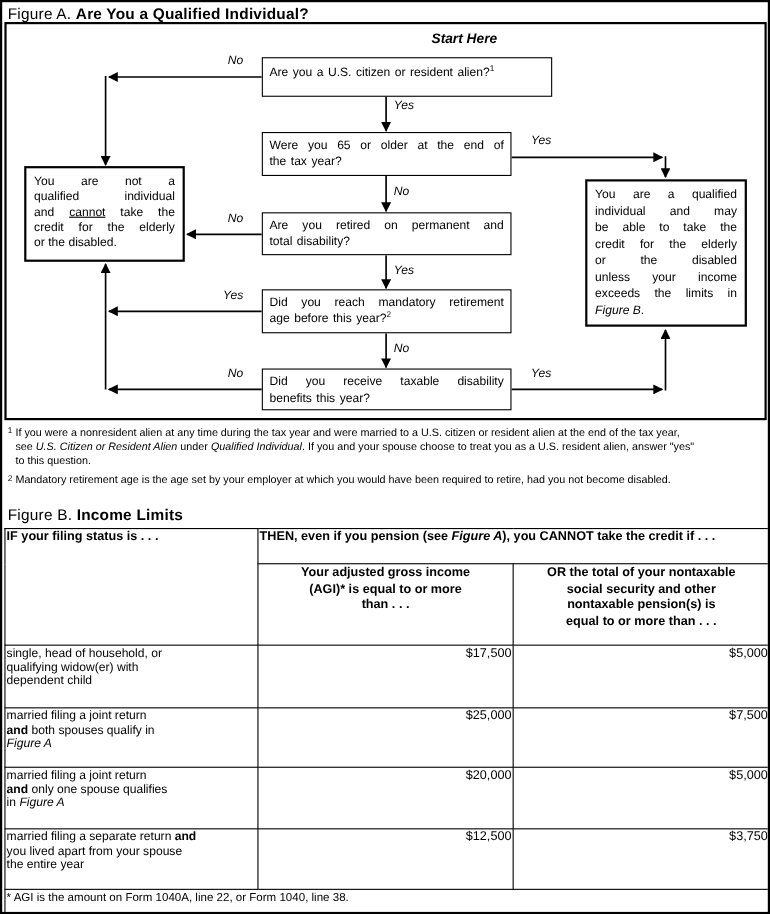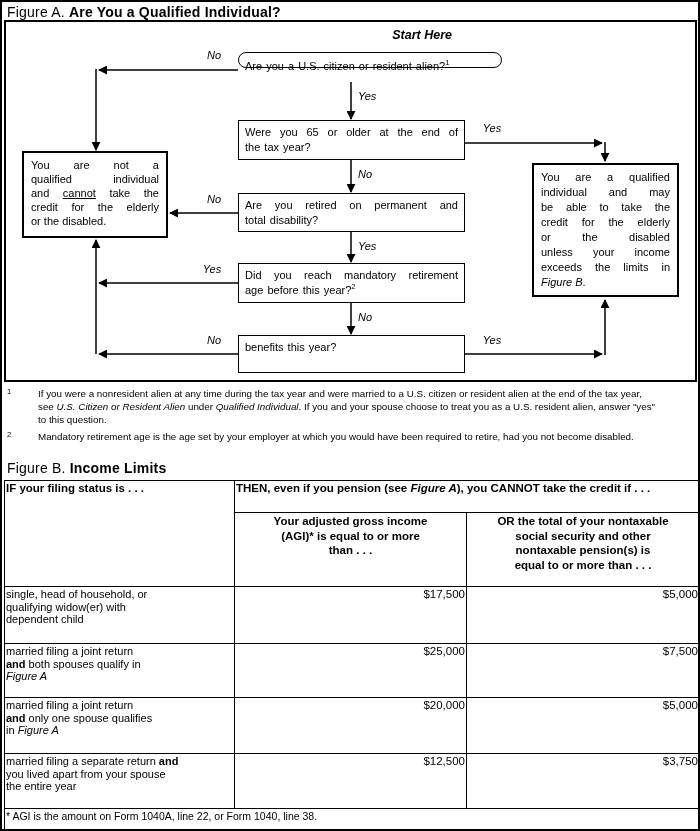--- a/index.html
+++ b/index.html
@@ -25,21 +25,21 @@
   .sup{font-size:7.5px;vertical-align:super;line-height:0;}
   .u{text-decoration:underline;}
   .i{font-style:italic;}
   .b{font-weight:700;}
   svg.arrows{position:absolute;left:0;top:0;width:689px;height:358px;}
 
   
   .footnote{position:absolute;left:4px;right:3px;font-size:9.8px;line-height:13px;
             padding-left:8px;}
   .footnote .fn-ref{position:absolute;left:1px;top:-2px;font-size:7.5px;}
-  .fn-line{white-space:nowrap;margin-left:24px;}
+  .fn-line{white-space:nowrap;}
 
   
   .tblwrap{position:absolute;left:2px;top:478px;width:696px;height:351px;}
   table.limits{border-collapse:collapse;table-layout:fixed;width:100%;height:100%;
                font-size:11px;}
   table.limits td{border:1.2px solid #000;vertical-align:top;padding:1px;overflow:hidden;}
   td.if-cell{vertical-align:bottom;font-weight:700;font-size:11.5px;padding:0 0 7px 8px;}
   td.then-cell{vertical-align:middle;font-weight:700;font-size:11.5px;padding-left:8px;}
   td.colhead{vertical-align:bottom;font-weight:700;font-size:11.5px;padding:0 0 7px 8px;
              line-height:14.5px;}
@@ -81,40 +81,41 @@
 
         <line x1="459" y1="121" x2="596" y2="121" marker-end="url(#arr)"></line>
         <line x1="599" y1="120" x2="599" y2="139" marker-end="url(#arr)"></line>
         <line x1="459" y1="332" x2="596" y2="332" marker-end="url(#arr)"></line>
         <line x1="599" y1="333" x2="599" y2="278" marker-end="url(#arr)"></line>
       </g>
     </svg>
 
     <div class="abs start-here">Start Here</div>
 
-    <div class="abs qbox" style="left:232px;top:30px;width:264px;height:16px;padding-top:6px;border-radius:11px;">
+    <div class="abs qbox" style="left:232px;top:30px;width:264px;height:36px;padding-top:6px;">
       <div class="lline"><span>Are you a U.S. citizen or resident alien?</span><span class="sup">1</span></div>
     </div>
 
     <div class="abs qbox" style="left:232px;top:98px;width:227px;height:40px;">
       <div class="jline">Were you 65 or older at the end of</div>
       <div class="lline">the tax year?</div>
     </div>
 
     <div class="abs qbox" style="left:232px;top:171px;width:227px;height:39px;">
       <div class="jline">Are you retired on permanent and</div>
       <div class="lline">total disability?</div>
     </div>
 
     <div class="abs qbox" style="left:232px;top:241px;width:227px;height:40px;">
       <div class="jline">Did you reach mandatory retirement</div>
       <div class="lline"><span>age before this year?</span><span class="sup">2</span></div>
     </div>
 
     <div class="abs qbox" style="left:232px;top:313px;width:227px;height:38px;">
+      <div class="jline">Did you receive taxable disability</div>
       <div class="lline">benefits this year?</div>
     </div>
 
     <div class="abs rbox" style="left:16px;top:129px;width:146px;height:87px;padding:5px 7px;line-height:14px;">
       <div class="jline">You are not a</div>
       <div class="jline">qualified individual</div>
       <div class="jline"><span>and </span><span class="u">cannot</span><span> take the</span></div>
       <div class="jline">credit for the elderly</div>
       <div class="lline">or the disabled.</div>
     </div>

